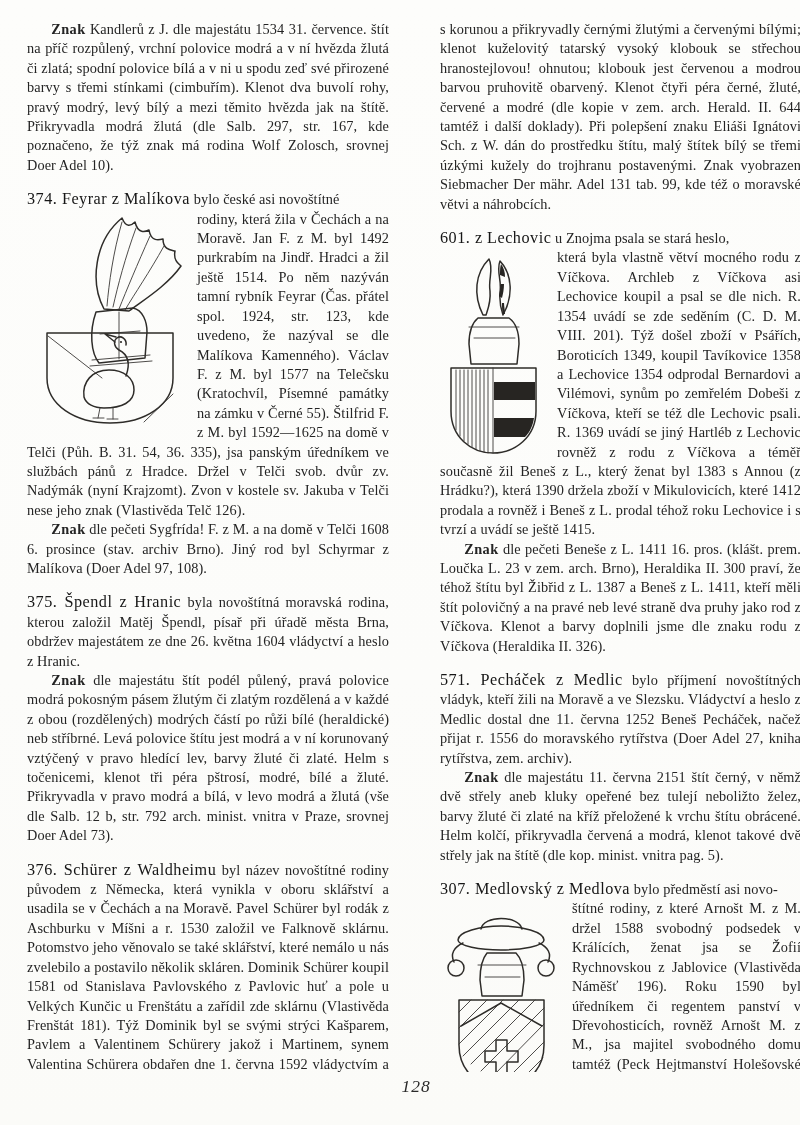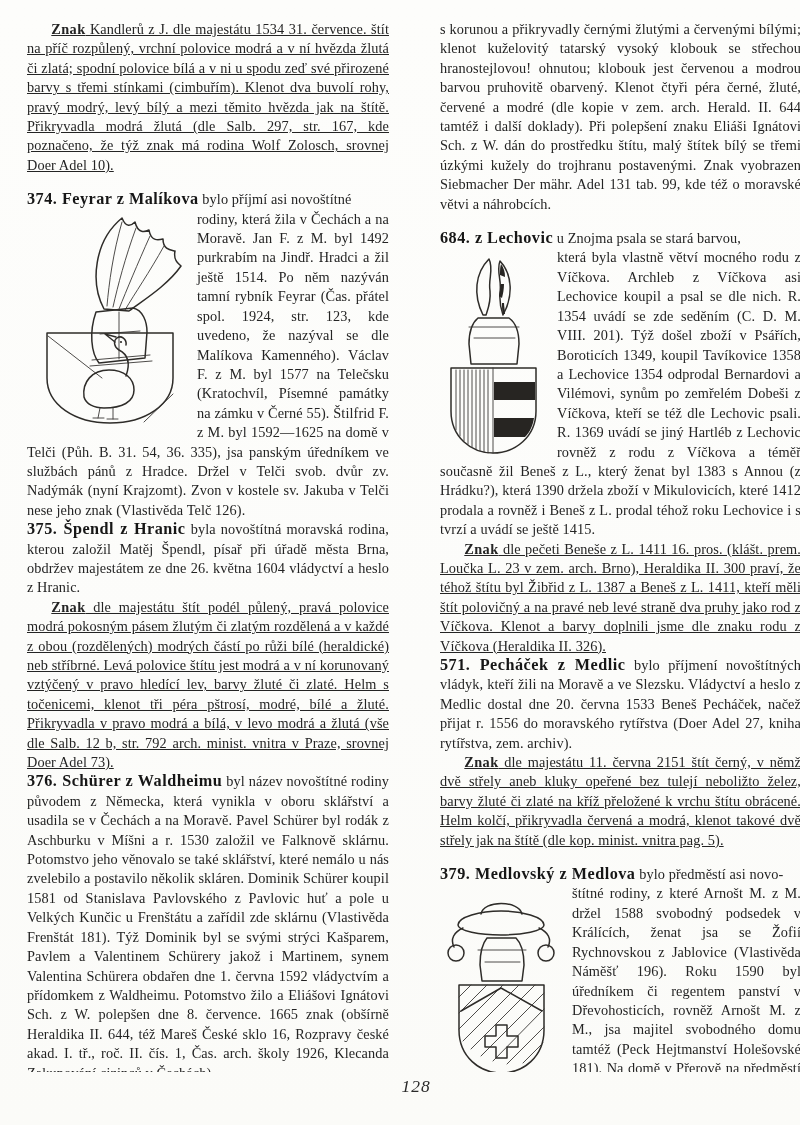--- a/index.html
+++ b/index.html
@@ -11,26 +11,26 @@
     color:#242424; overflow:hidden;
   }
   .col {
     position:absolute; top:20px; text-align:justify;
     font-size:14.3px; line-height:19.4px; letter-spacing:0.1px;
     height:1052px; overflow:hidden;
   }
   .col-left  { left:27px;  width:362px; }
   .col-right { left:440px; width:361px; }
   p { margin:0; }
-  .indent { text-indent:1.7em;text-decoration:underline; }
+  .indent { text-indent:1.7em; }
   .lead { font-weight:bold; letter-spacing:0.4px; }
   .entry { margin-top:15px; }
-  .runin { }
+  .runin { margin-top:15px; }
   .headline { white-space:nowrap; overflow:visible; }
-  .ehead { font-weight:bold; font-size:16.2px; letter-spacing:0.5px; color:#161616; }
+  .ehead { font-weight:normal; font-size:16.2px; letter-spacing:0.5px; color:#161616; }
   .eb { text-align:justify; }
   .eb::after { content:""; display:block; clear:none; }
   .arms { float:left; }
   .arms svg { display:block; }
   .arms-374 { width:152px; height:212px; margin:3px 11px 2px 7px; }
   .arms-377 { width:101px; height:206px; margin:3px 13px 2px 3px; }
   .arms-379 { width:121px; height:190px; margin:3px 10px 0 1px; }
   .footer {
     position:absolute; left:16px; top:1076px; width:100%;
     text-align:center; font-style:italic; font-size:17.5px; color:#2a2a2a;
@@ -43,21 +43,21 @@
 </head>
 <body>
 
 <div class="page">
 
   <div class="col col-left">
 
     <p class="indent"><b class="lead">Znak</b><span> Kandlerů z J. dle majestátu 1534 31. července. štít na příč rozpůlený, vrchní polovice modrá a v ní hvězda žlutá či zlatá; spodní polovice bílá a v ni u spodu zeď své přirozené barvy s třemi stínkami (cimbuřím). Klenot dva buvolí rohy, pravý modrý, levý bílý a mezi těmito hvězda jak na štítě. Přikryvadla modrá žlutá (dle Salb. 297, str. 167, kde poznačeno, že týž znak má rodina Wolf Zolosch, srovnej Doer Adel 10).</span></p>
 
     <div class="entry">
-      <p class="headline"><b class="ehead">374. Feyrar z Malíkova</b> <span>bylo příjmí asi novoštítné</span></p>
+      <p class="headline"><b class="ehead">374. Feyrar z Malíkova</b> <span>bylo české asi novoštítné</span></p>
       <div class="eb">
         <span class="arms arms-374">
           <svg viewBox="0 0 152 212" width="152" height="212" aria-hidden="true">
 
             <path class="ink" d="M70,96 C56,70 60,28 88,5 C92,15 97,13 101,9 C104,21 111,19 115,17 C117,29 125,27 129,26 C129,37 137,37 141,38 C139,48 145,51 147,53 C133,73 108,88 95,98 Z"></path>
             <path class="ink-thin" d="M88,9 C79,40 75,70 73,93"></path>
             <path class="ink-thin" d="M102,15 C91,45 84,72 79,94"></path>
             <path class="ink-thin" d="M116,23 C103,52 93,76 85,96"></path>
             <path class="ink-thin" d="M130,33 C115,60 101,80 91,97"></path>
 
@@ -76,35 +76,36 @@
             <path class="ink" d="M82,124 L71,121 L81,129"></path>
             <circle cx="87" cy="129" r="1.1" fill="#2e2c29"></circle>
             <path class="ink-thin" d="M66,195 L64,205 M59,205 L70,205"></path>
             <path class="ink-thin" d="M79,195 L79,206 M73,206 L84,206"></path>
           </svg>
         </span>
         <span>rodiny, která žila v Čechách a na Moravě. Jan F. z M. byl 1492 purkrabím na Jindř. Hradci a žil ještě 1514. Po něm nazýván tamní rybník Feyrar (Čas. přátel spol. 1924, str. 123, kde uvedeno, že nazýval se dle Malíkova Kamenného). Václav F. z M. byl 1577 na Telečsku (Kratochvíl, Písemné památky na zámku v Černé 55). Štilfrid F. z M. byl 1592—1625 na domě v Telči (Půh. B. 31. 54, 36. 335), jsa panským úředníkem ve službách pánů z Hradce. Držel v Telči svob. dvůr zv. Nadýmák (nyní Krajzomt). Zvon v kostele sv. Jakuba v Telči nese jeho znak (Vlastivěda Telč 126).</span>
       </div>
     </div>
 
+    <p class="indent"><b class="lead">Znak</b><span> dle pečeti Sygfrída! F. z M. a na domě v Telči 1608 6. prosince (stav. archiv Brno). Jiný rod byl Schyrmar z Malíkova (Doer Adel 97, 108).</span></p>
 
     <p class="runin"><b class="ehead">375. Špendl z Hranic</b> <span>byla novoštítná moravská rodina, kterou založil Matěj Špendl, písař při úřadě města Brna, obdržev majestátem ze dne 26. května 1604 vládyctví a heslo z Hranic.</span></p>
 
     <p class="indent"><b class="lead">Znak</b><span> dle majestátu štít podél půlený, pravá polovice modrá pokosným pásem žlutým či zlatým rozdělená a v každé z obou (rozdělených) modrých částí po růži bílé (heraldické) neb stříbrné. Levá polovice štítu jest modrá a v ní korunovaný vztýčený v pravo hledící lev, barvy žluté či zlaté. Helm s točenicemi, klenot tři péra pštrosí, modré, bílé a žluté. Přikryvadla v pravo modrá a bílá, v levo modrá a žlutá (vše dle Salb. 12 b, str. 792 arch. minist. vnitra v Praze, srovnej Doer Adel 73).</span></p>
 
     <p class="runin"><b class="ehead">376. Schürer z Waldheimu</b> <span>byl název novoštítné rodiny původem z Německa, která vynikla v oboru sklářství a usadila se v Čechách a na Moravě. Pavel Schürer byl rodák z Aschburku v Míšni a r. 1530 založil ve Falknově sklárnu. Potomstvo jeho věnovalo se také sklářství, které nemálo u nás zvelebilo a postavilo několik skláren. Dominik Schürer koupil 1581 od Stanislava Pavlovského z Pavlovic huť a pole u Velkých Kunčic u Frenštátu a zařídil zde sklárnu (Vlastivěda Frenštát 181). Týž Dominik byl se svými strýci Kašparem, Pavlem a Valentinem Schürery jakož i Martinem, synem Valentina Schürera obdařen dne 1. června 1592 vládyctvím a přídomkem z Waldheimu. Potomstvo žilo a Eliášovi Ignátovi Sch. z W. polepšen dne 8. července. 1665 znak (obšírně Heraldika II. 644, též Mareš České sklo 16, Rozpravy české akad. I. tř., roč. II. čís. 1, Čas. arch. školy 1926, Klecanda Zakupování cizinců v Čechách).</span></p>
 
   </div>
 
   <div class="col col-right">
 
     <p>s korunou a přikryvadly černými žlutými a červenými bílými; klenot kuželovitý tatarský vysoký klobouk se střechou hranostejlovou! ohnutou; klobouk jest červenou a modrou barvou pruhovitě obarvený. Klenot čtyři péra černé, žluté, červené a modré (dle kopie v zem. arch. Herald. II. 644 tamtéž i další doklady). Při polepšení znaku Eliáši Ignátovi Sch. z W. dán do prostředku štítu, malý štítek bílý se třemi úzkými kužely do trojhranu postavenými. Znak vyobrazen Siebmacher Der mähr. Adel 131 tab. 99, kde též o moravské větvi a náhrobcích.</p>
 
     <div class="entry">
-      <p class="headline"><b class="ehead">684. z Lechovic</b> <span>u Znojma psala se stará barvou,</span></p>
+      <p class="headline"><b class="ehead">601. z Lechovic</b> <span>u Znojma psala se stará heslo,</span></p>
       <div class="eb">
         <span class="arms arms-377">
           <svg viewBox="0 0 101 206" width="101" height="206" aria-hidden="true">
 
             <path class="ink" d="M40,64 C30,44 32,22 46,8 C51,18 45,28 47,40 C48,51 45,58 43,64 Z"></path>
             <path class="ink" d="M60,64 C70,46 70,24 57,10 C53,20 59,29 57,41 C56,52 58,58 60,64 Z"></path>
             <path class="ink-fill" d="M58,13 C61,17 62,21 62,26 L57,24 C57,20 57,16 58,13 Z"></path>
             <path class="ink-fill" d="M61,33 C61,38 60,43 59,47 L56,45 C57,41 58,36 58,33 Z"></path>
             <path class="ink-fill" d="M59,52 C59,56 59,60 60,63 L62,63 C62,59 61,55 61,52 Z"></path>
 
@@ -120,26 +121,26 @@
             <path class="ink-fill" d="M51,131 L92,131 L92,149 L51,149 Z"></path>
             <path class="ink-fill" d="M51,167 L91,167 C90,174 87,181 82,186 L51,186 Z"></path>
           </svg>
         </span>
         <span>která byla vlastně větví mocného rodu z Víčkova. Archleb z Víčkova asi Lechovice koupil a psal se dle nich. R. 1354 uvádí se zde seděním (C. D. M. VIII. 201). Týž došel zboží v Psářích, Boroticích 1349, koupil Tavíkovice 1358 a Lechovice 1354 odprodal Bernardovi a Vilémovi, synům po zemřelém Dobeši z Víčkova, kteří se též dle Lechovic psali. R. 1369 uvádí se jiný Hartléb z Lechovic rovněž z rodu z Víčkova a téměř současně žil Beneš z L., který ženat byl 1383 s Annou (z Hrádku?), která 1390 držela zboží v Mikulovicích, které 1412 prodala a rovněž i Beneš z L. prodal téhož roku Lechovice i s tvrzí a uvádí se ještě 1415.</span>
       </div>
     </div>
 
     <p class="indent"><b class="lead">Znak</b><span> dle pečeti Beneše z L. 1411 16. pros. (klášt. prem. Loučka L. 23 v zem. arch. Brno), Heraldika II. 300 praví, že téhož štítu byl Žibřid z L. 1387 a Beneš z L. 1411, kteří měli štít polovičný a na pravé neb levé straně dva pruhy jako rod z Víčkova. Klenot a barvy doplnili jsme dle znaku rodu z Víčkova (Heraldika II. 326).</span></p>
 
-    <p class="runin"><b class="ehead">571. Pecháček z Medlic</b> <span>bylo příjmení novoštítných vládyk, kteří žili na Moravě a ve Slezsku. Vládyctví a heslo z Medlic dostal dne 20. června 1533 Beneš Pecháček, načež přijat r. 1556 do moravského rytířstva (Doer Adel 27, kniha rytířstva, zem. archiv).</span></p>
+    <p class="runin"><b class="ehead">571. Pecháček z Medlic</b> <span>bylo příjmení novoštítných vládyk, kteří žili na Moravě a ve Slezsku. Vládyctví a heslo z Medlic dostal dne 11. června 1252 Beneš Pecháček, načež přijat r. 1556 do moravského rytířstva (Doer Adel 27, kniha rytířstva, zem. archiv).</span></p>
 
     <p class="indent"><b class="lead">Znak</b><span> dle majestátu 11. června 2151 štít černý, v němž dvě střely aneb kluky opeřené bez tulejí neboližto želez, barvy žluté či zlaté na kříž přeložené k vrchu štítu obrácené. Helm kolčí, přikryvadla červená a modrá, klenot takové dvě střely jak na štítě (dle kop. minist. vnitra pag. 5).</span></p>
 
     <div class="entry">
-      <p class="headline"><b class="ehead">379. Medlovský z Medlova</b> <span>bylo předměstí asi novo-</span></p>
+      <p class="headline"><b class="ehead">307. Medlovský z Medlova</b> <span>bylo předměstí asi novo-</span></p>
       <div class="eb">
         <span class="arms arms-379">
           <svg viewBox="0 0 121 190" width="121" height="190" aria-hidden="true">
 
             <path class="ink" d="M40,27 C42,13 78,13 81,27"></path>
             <path class="ink" d="M17,38 C17,30 39,24 60,24 C81,24 103,30 103,38 C103,44 81,48 60,48 C39,48 17,44 17,38 Z"></path>
             <path class="ink" d="M22,41 C13,45 9,52 13,60"></path>
             <circle class="ink" cx="15" cy="66" r="8"></circle>
             <path class="ink" d="M98,41 C107,45 111,52 107,60"></path>
             <circle class="ink" cx="105" cy="66" r="8"></circle>

